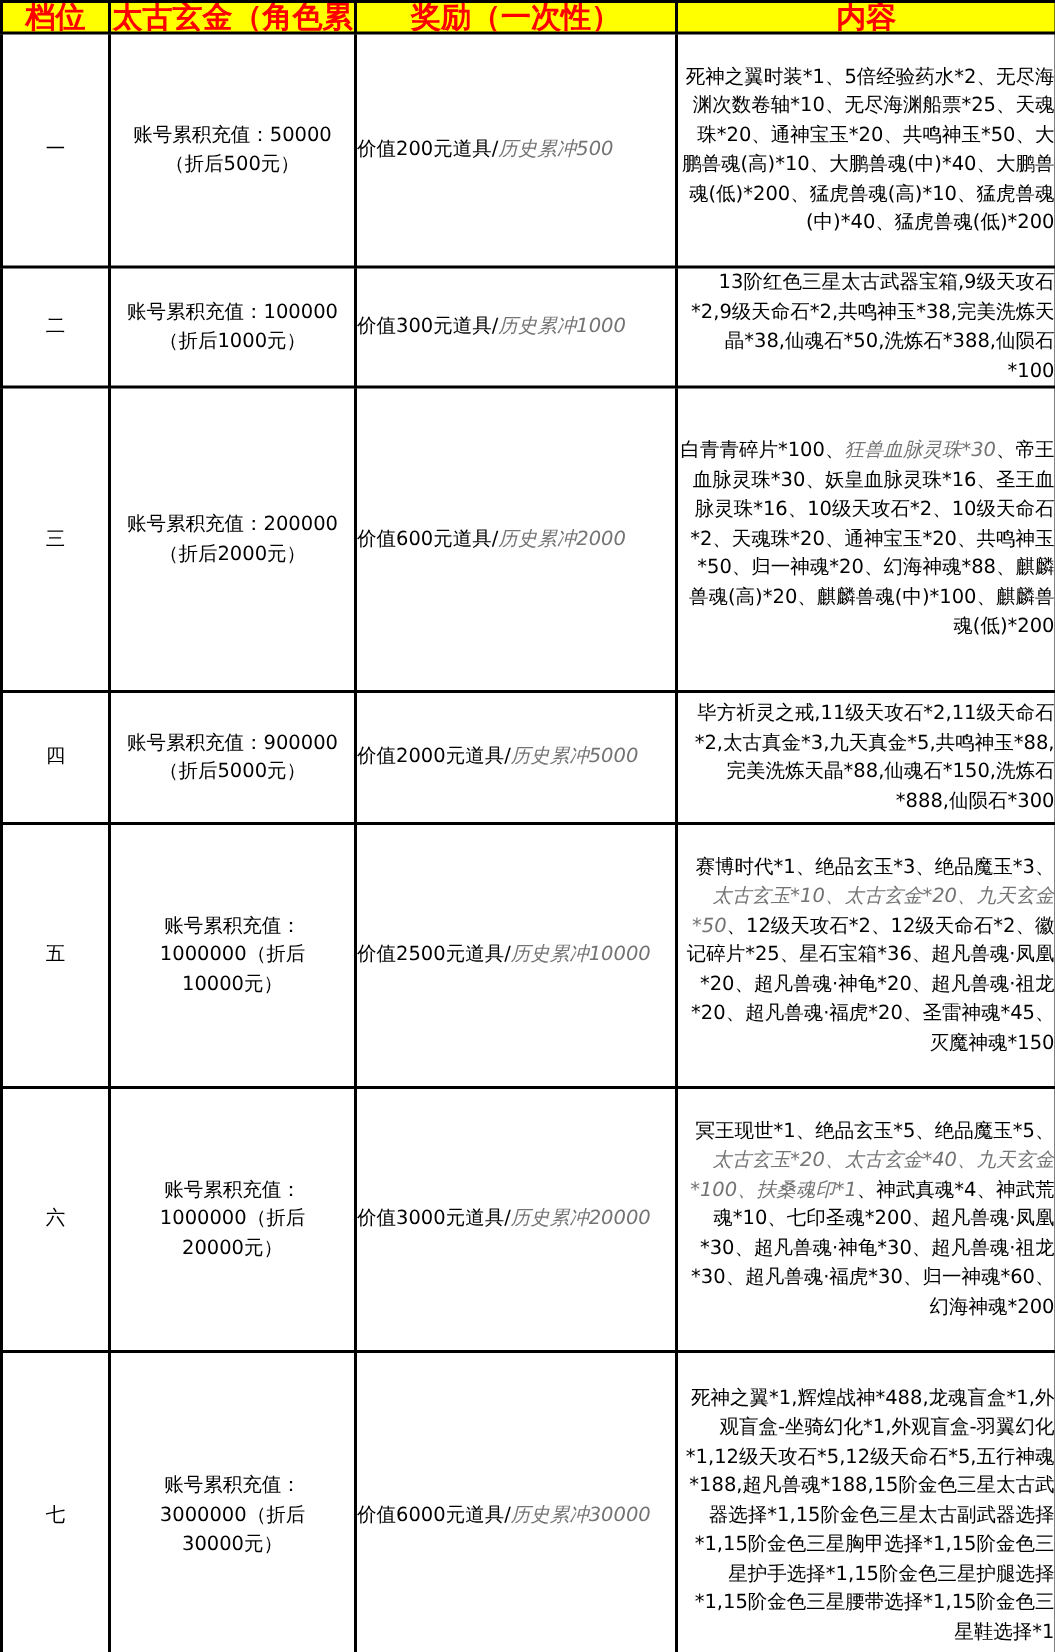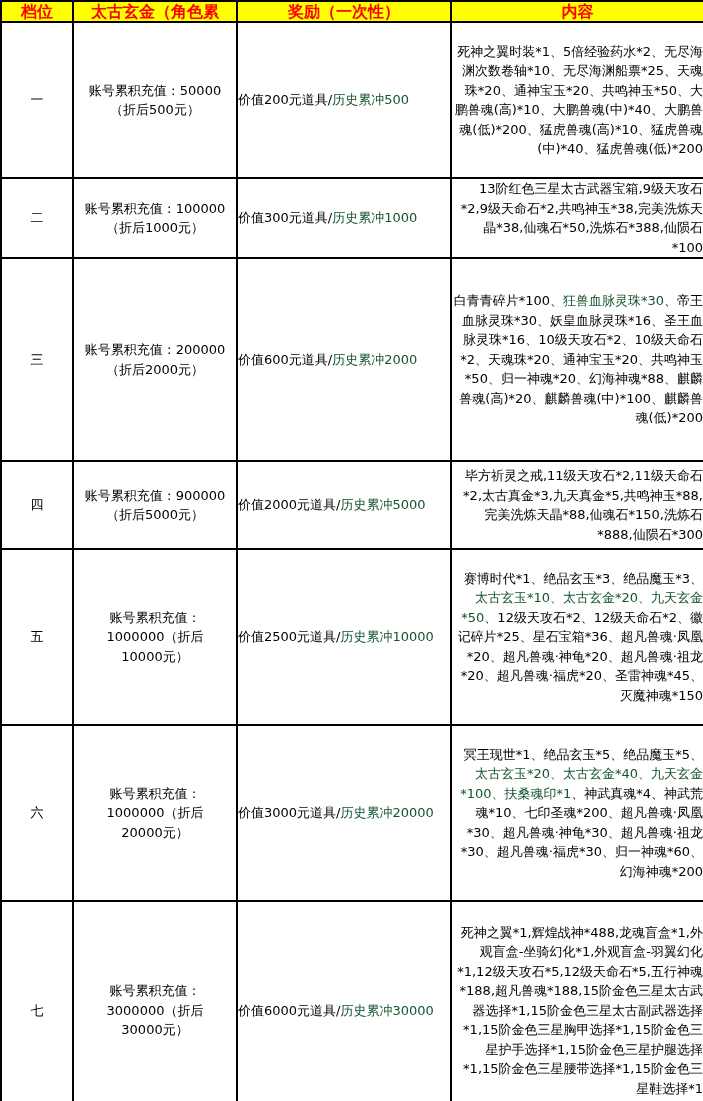--- a/index.html
+++ b/index.html
@@ -15,32 +15,32 @@
     padding: 0;
     vertical-align: middle;
     font-size: 13px;
     line-height: 19.5px;
     color: #000;
   }
   table.grid th {
     background: #ffff00;
     color: #ff0000;
     font-weight: bold;
-    font-size: 16px;
+    font-size: 20px;
     text-align: center;
     height: 19px;
     line-height: 19px;
     white-space: nowrap;
     overflow: hidden;
   }
   td.tier { text-align: center; font-size: 14px; }
   td.amount { text-align: center; padding: 0 4px; }
   td.reward { text-align: left; padding-left: 3px; }
   td.content { text-align: right; padding: 0 2px 0 3px; font-size: 13.5px; }
-  .red { color: #14532d; }
+  .red { color: #737373; font-style: italic; }
 </style>
 </head>
 <body>
 
 <table class="grid">
   <colgroup>
     <col style="width:72px">
     <col style="width:164px">
     <col style="width:214px">
     <col style="width:253px">

